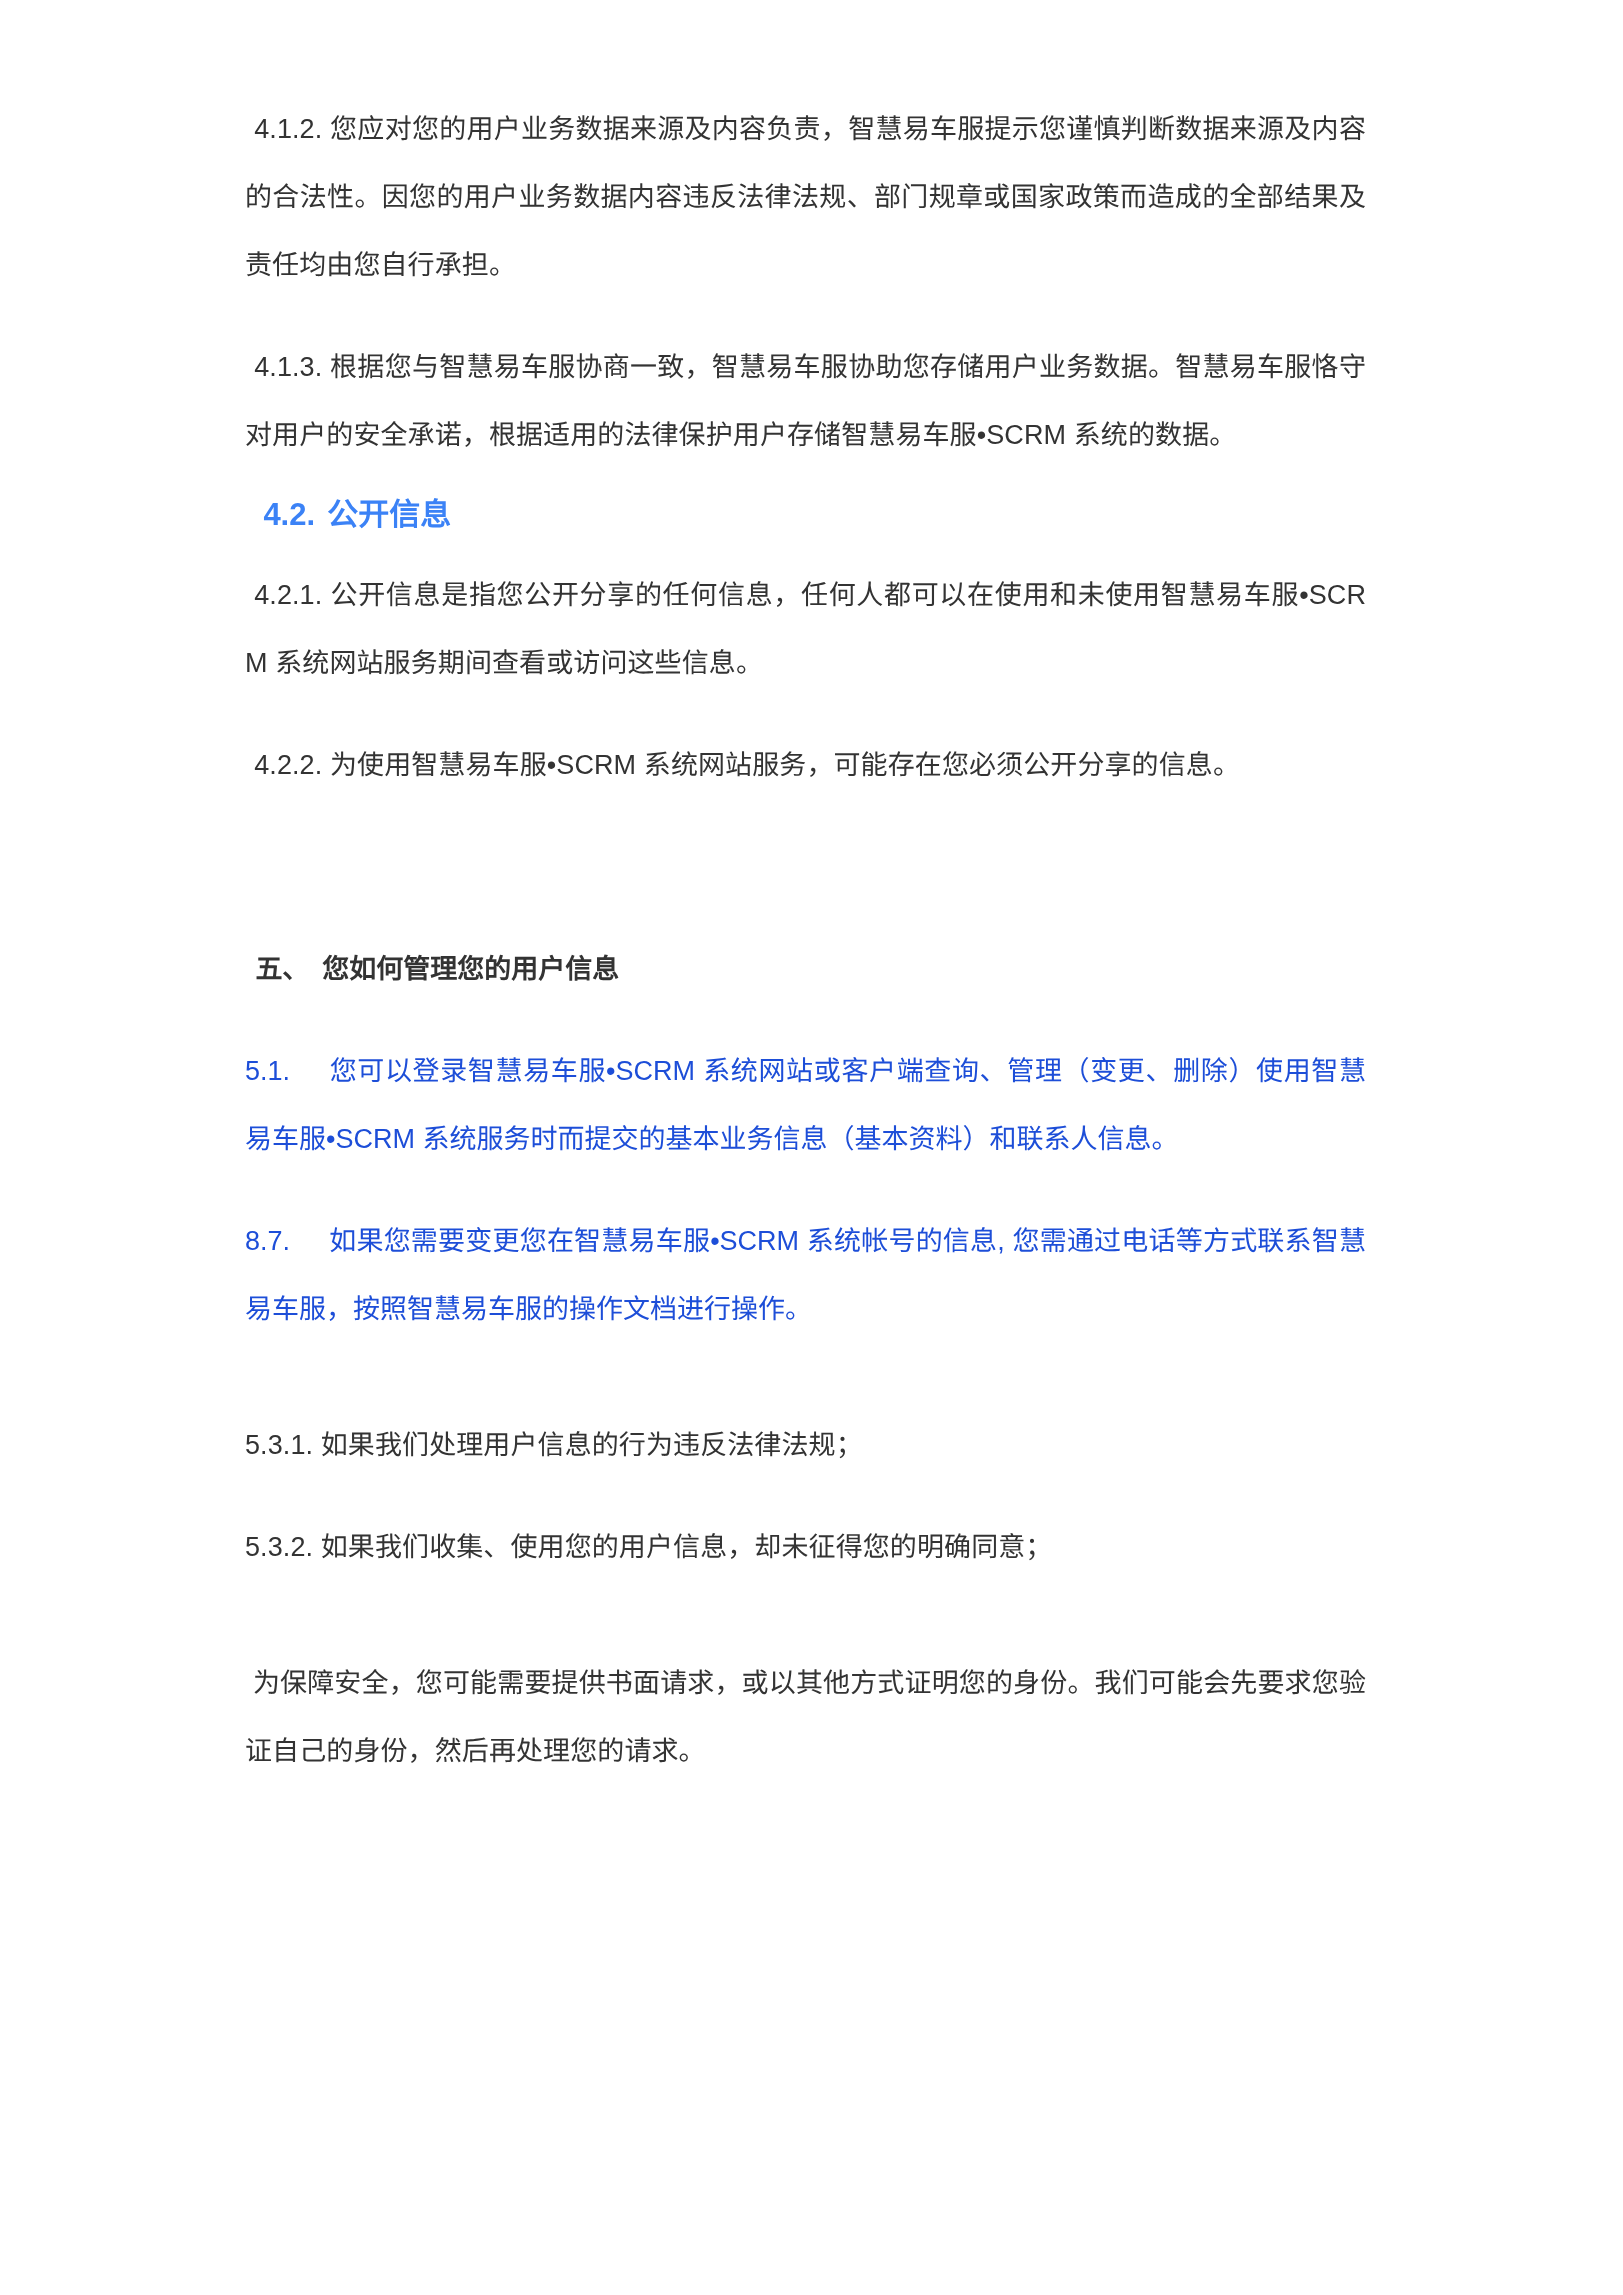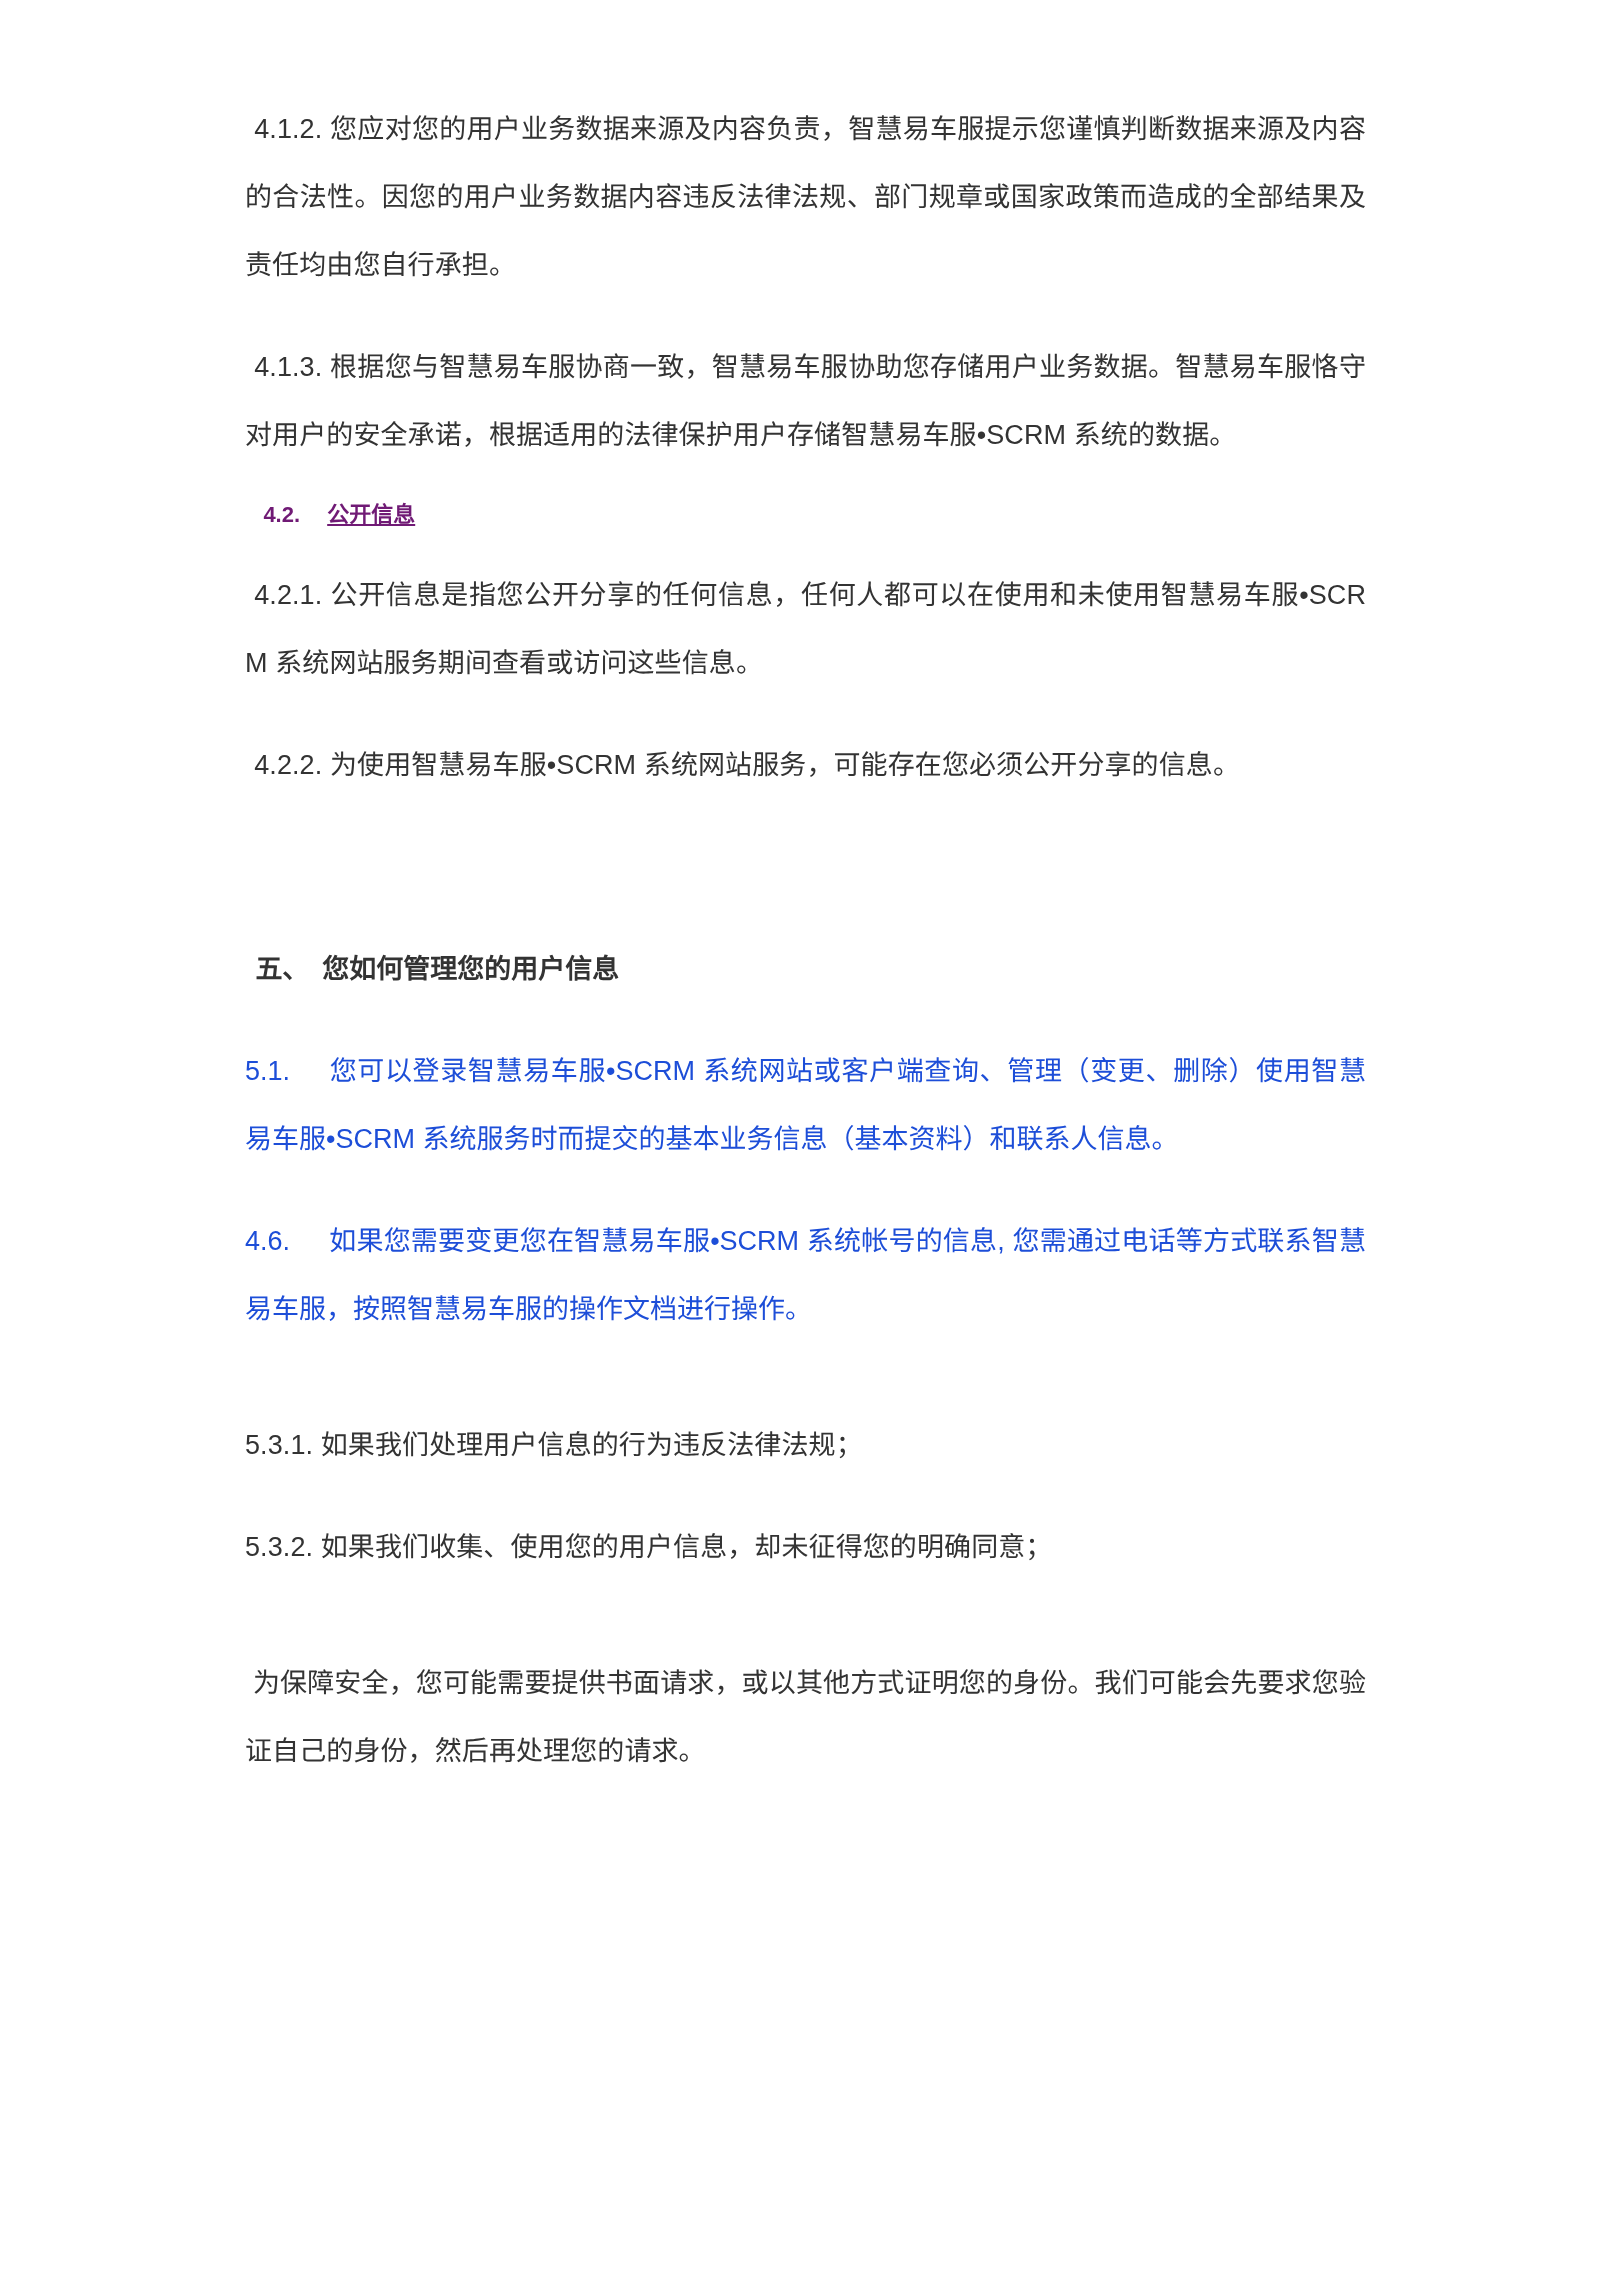--- a/index.html
+++ b/index.html
@@ -52,28 +52,27 @@
   
   .para.indent-xs {
     text-indent: 7.9px;
   }
 
   .para.flush {
     text-indent: 0;
   }
 
   .heading {
-    font-size: 22px;
+    font-size: 31px;
     line-height: 68px;
     font-weight: bold;
-    color: #701a75;
+    color: #3b82f6;
     margin: 0;
     text-indent: 9.2px;
     white-space: pre;
-    text-decoration: underline;
   }
 
   .heading .num {
     display: inline-block;
     min-width: 73px;
   }
 
   .heading-major {
     font-size: 27px;
     line-height: 68px;
@@ -133,21 +132,21 @@
     <div class="gap-xl"></div>
 
     <h2 class="heading-major"><span class="num">五、</span><span>您如何管理您的用户信息</span></h2>
 
     <div class="gap-sm"></div>
 
     <p class="numbered"><span class="num">5.1.</span><span>您可以登录智慧易车服•SCRM 系统网站或客户端查询、管理（变更、删除）使用智慧易车服•SCRM 系统服务时而提交的基本业务信息（基本资料）和联系人信息。</span></p>
 
     <div class="gap-sm"></div>
 
-    <p class="numbered"><span class="num">4.6.</span><span>如果您需要变更您在智慧易车服•SCRM 系统帐号的信息, 您需通过电话等方式联系智慧易车服，按照智慧易车服的操作文档进行操作。</span></p>
+    <p class="numbered"><span class="num">8.7.</span><span>如果您需要变更您在智慧易车服•SCRM 系统帐号的信息, 您需通过电话等方式联系智慧易车服，按照智慧易车服的操作文档进行操作。</span></p>
 
     <div class="gap-sm"></div>
 
 
     <div class="gap-sm"></div>
 
     <p class="para flush">5.3.1. 如果我们处理用户信息的行为违反法律法规；</p>
 
     <div class="gap-sm"></div>
 

